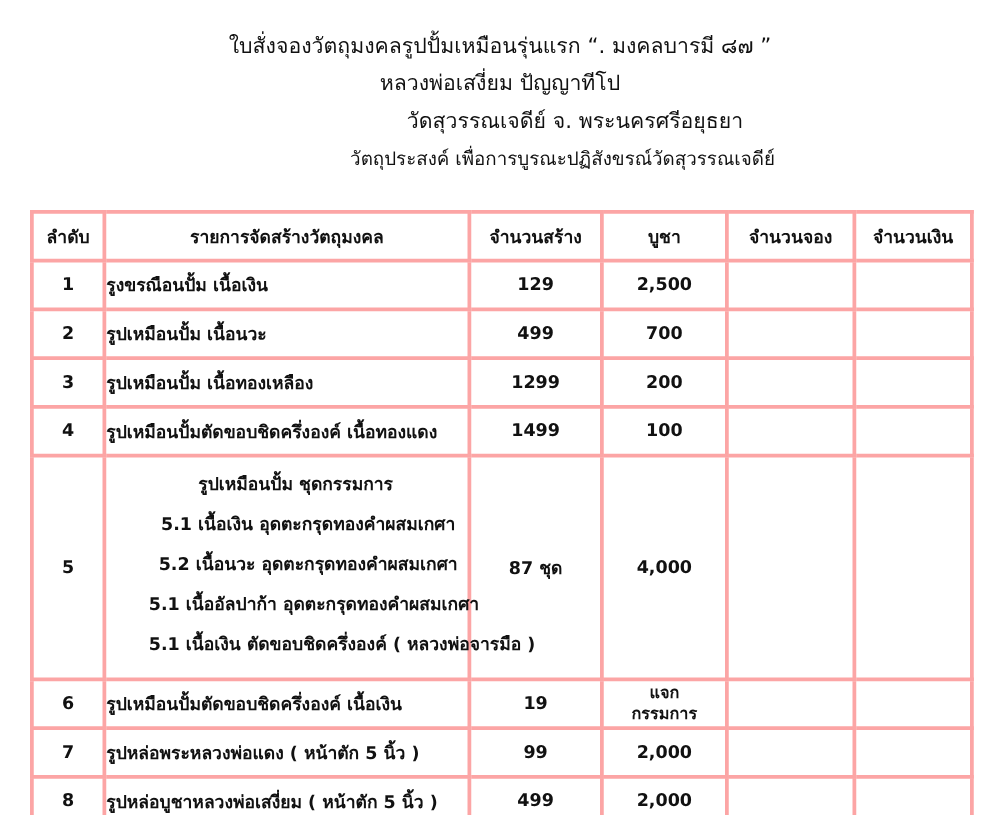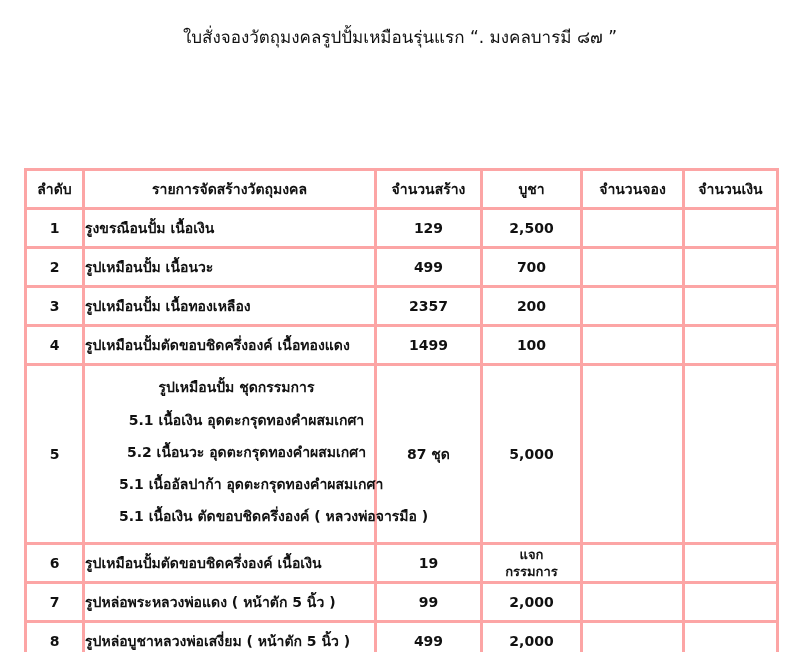--- a/index.html
+++ b/index.html
@@ -114,20 +114,23 @@
   }
   .nowrap { white-space: nowrap; }
 </style>
 </head>
 <body>
 
 <div class="page">
 
   <div class="header">
     <div class="h-line l1">ใบสั่งจองวัตถุมงคลรูปปั้มเหมือนรุ่นแรก  “. มงคลบารมี ๘๗  ”</div>
+    <div class="h-line l2">หลวงพ่อเสงี่ยม  ปัญญาทีโป</div>
+    <div class="h-line l3">วัดสุวรรณเจดีย์  จ. พระนครศรีอยุธยา</div>
+    <div class="h-line l4">วัตถุประสงค์ เพื่อการบูรณะปฏิสังขรณ์วัดสุวรรณเจดีย์</div>
   </div>
 
   <table class="order">
     <colgroup>
       <col class="col-no">
       <col class="col-desc">
       <col class="col-made">
       <col class="col-price">
       <col class="col-res">
       <col class="col-amt">
@@ -155,21 +158,21 @@
         <td class="cell-no">2</td>
         <td class="cell-desc nowrap">รูปเหมือนปั้ม  เนื้อนวะ</td>
         <td class="cell-center">499</td>
         <td class="cell-center">700</td>
         <td class="cell-center"></td>
         <td class="cell-center"></td>
       </tr>
       <tr class="row">
         <td class="cell-no">3</td>
         <td class="cell-desc nowrap">รูปเหมือนปั้ม  เนื้อทองเหลือง</td>
-        <td class="cell-center">2357</td>
+        <td class="cell-center">1299</td>
         <td class="cell-center">200</td>
         <td class="cell-center"></td>
         <td class="cell-center"></td>
       </tr>
       <tr class="row">
         <td class="cell-no">4</td>
         <td class="cell-desc nowrap">รูปเหมือนปั้มตัดขอบชิดครึ่งองค์  เนื้อทองแดง</td>
         <td class="cell-center">1499</td>
         <td class="cell-center">100</td>
         <td class="cell-center"></td>
@@ -179,21 +182,21 @@
       <tr class="row-kit">
         <td class="cell-no top-align pad-top">5</td>
         <td class="top-align">
           <div class="kit-main nowrap">รูปเหมือนปั้ม  ชุดกรรมการ</div>
           <div class="kit-sub nowrap">5.1  เนื้อเงิน อุดตะกรุดทองคำผสมเกศา</div>
           <div class="kit-sub nowrap">5.2  เนื้อนวะ  อุดตะกรุดทองคำผสมเกศา</div>
           <div class="kit-sub nowrap">5.1  เนื้ออัลปาก้า  อุดตะกรุดทองคำผสมเกศา</div>
           <div class="kit-sub kit-last nowrap">5.1  เนื้อเงิน  ตัดขอบชิดครึ่งองค์ ( หลวงพ่อจารมือ )</div>
         </td>
         <td class="cell-center top-align pad-top">87  ชุด</td>
-        <td class="cell-center top-align pad-top">5,000</td>
+        <td class="cell-center top-align pad-top">4,000</td>
         <td class="cell-center top-align"></td>
         <td class="cell-center top-align"></td>
       </tr>
 
       <tr class="row">
         <td class="cell-no">6</td>
         <td class="cell-desc nowrap">รูปเหมือนปั้มตัดขอบชิดครึ่งองค์  เนื้อเงิน</td>
         <td class="cell-center">19</td>
         <td class="cell-center">
           <div class="stack">แจก</div>

